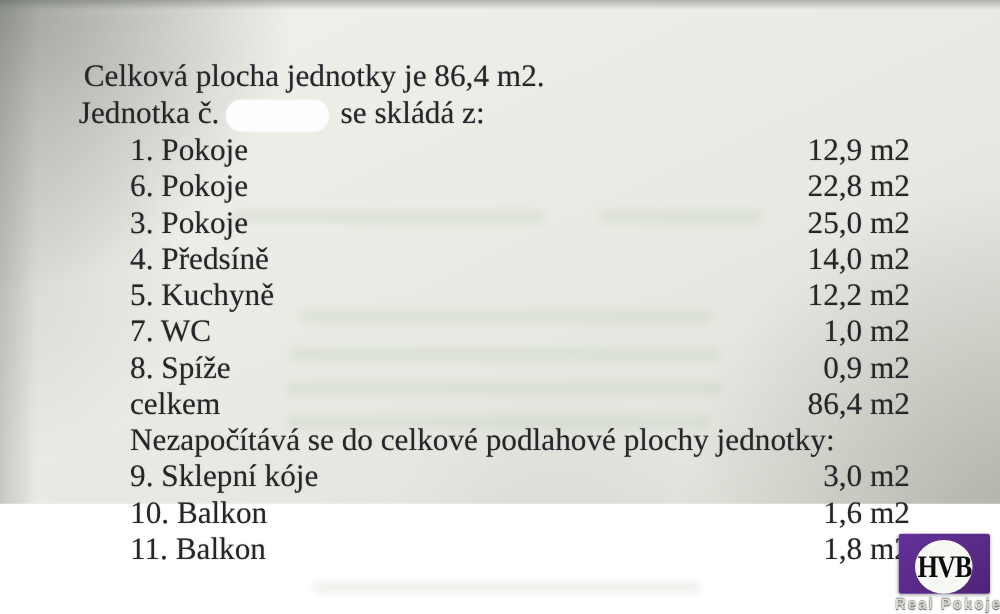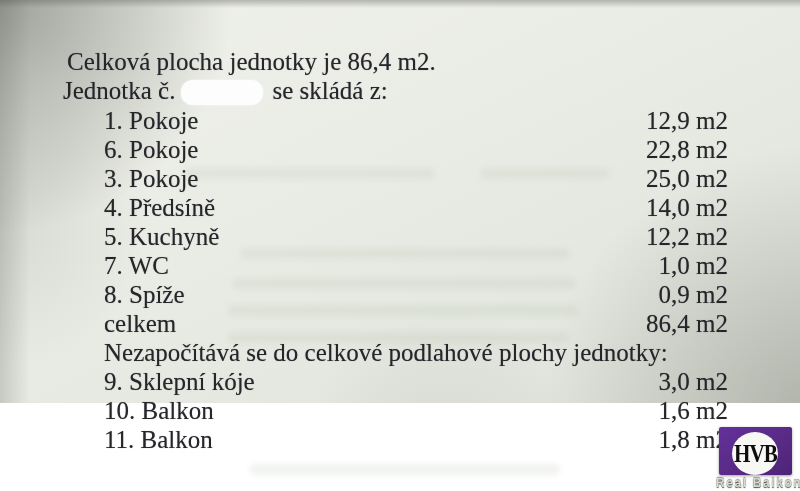--- a/index.html
+++ b/index.html
@@ -196,16 +196,16 @@
       <span class="value">1,8 m2</span>
     </div>
   </div>
 
   <div class="logo">
     <div class="logo-square">
       <div class="logo-circle">
         <span class="logo-monogram">HVB</span>
       </div>
     </div>
-    <div class="logo-caption">Real Balkon</div>
+    <div class="logo-caption">Real Pokoje</div>
   </div>
 
 </div>
 
 </body></html>

